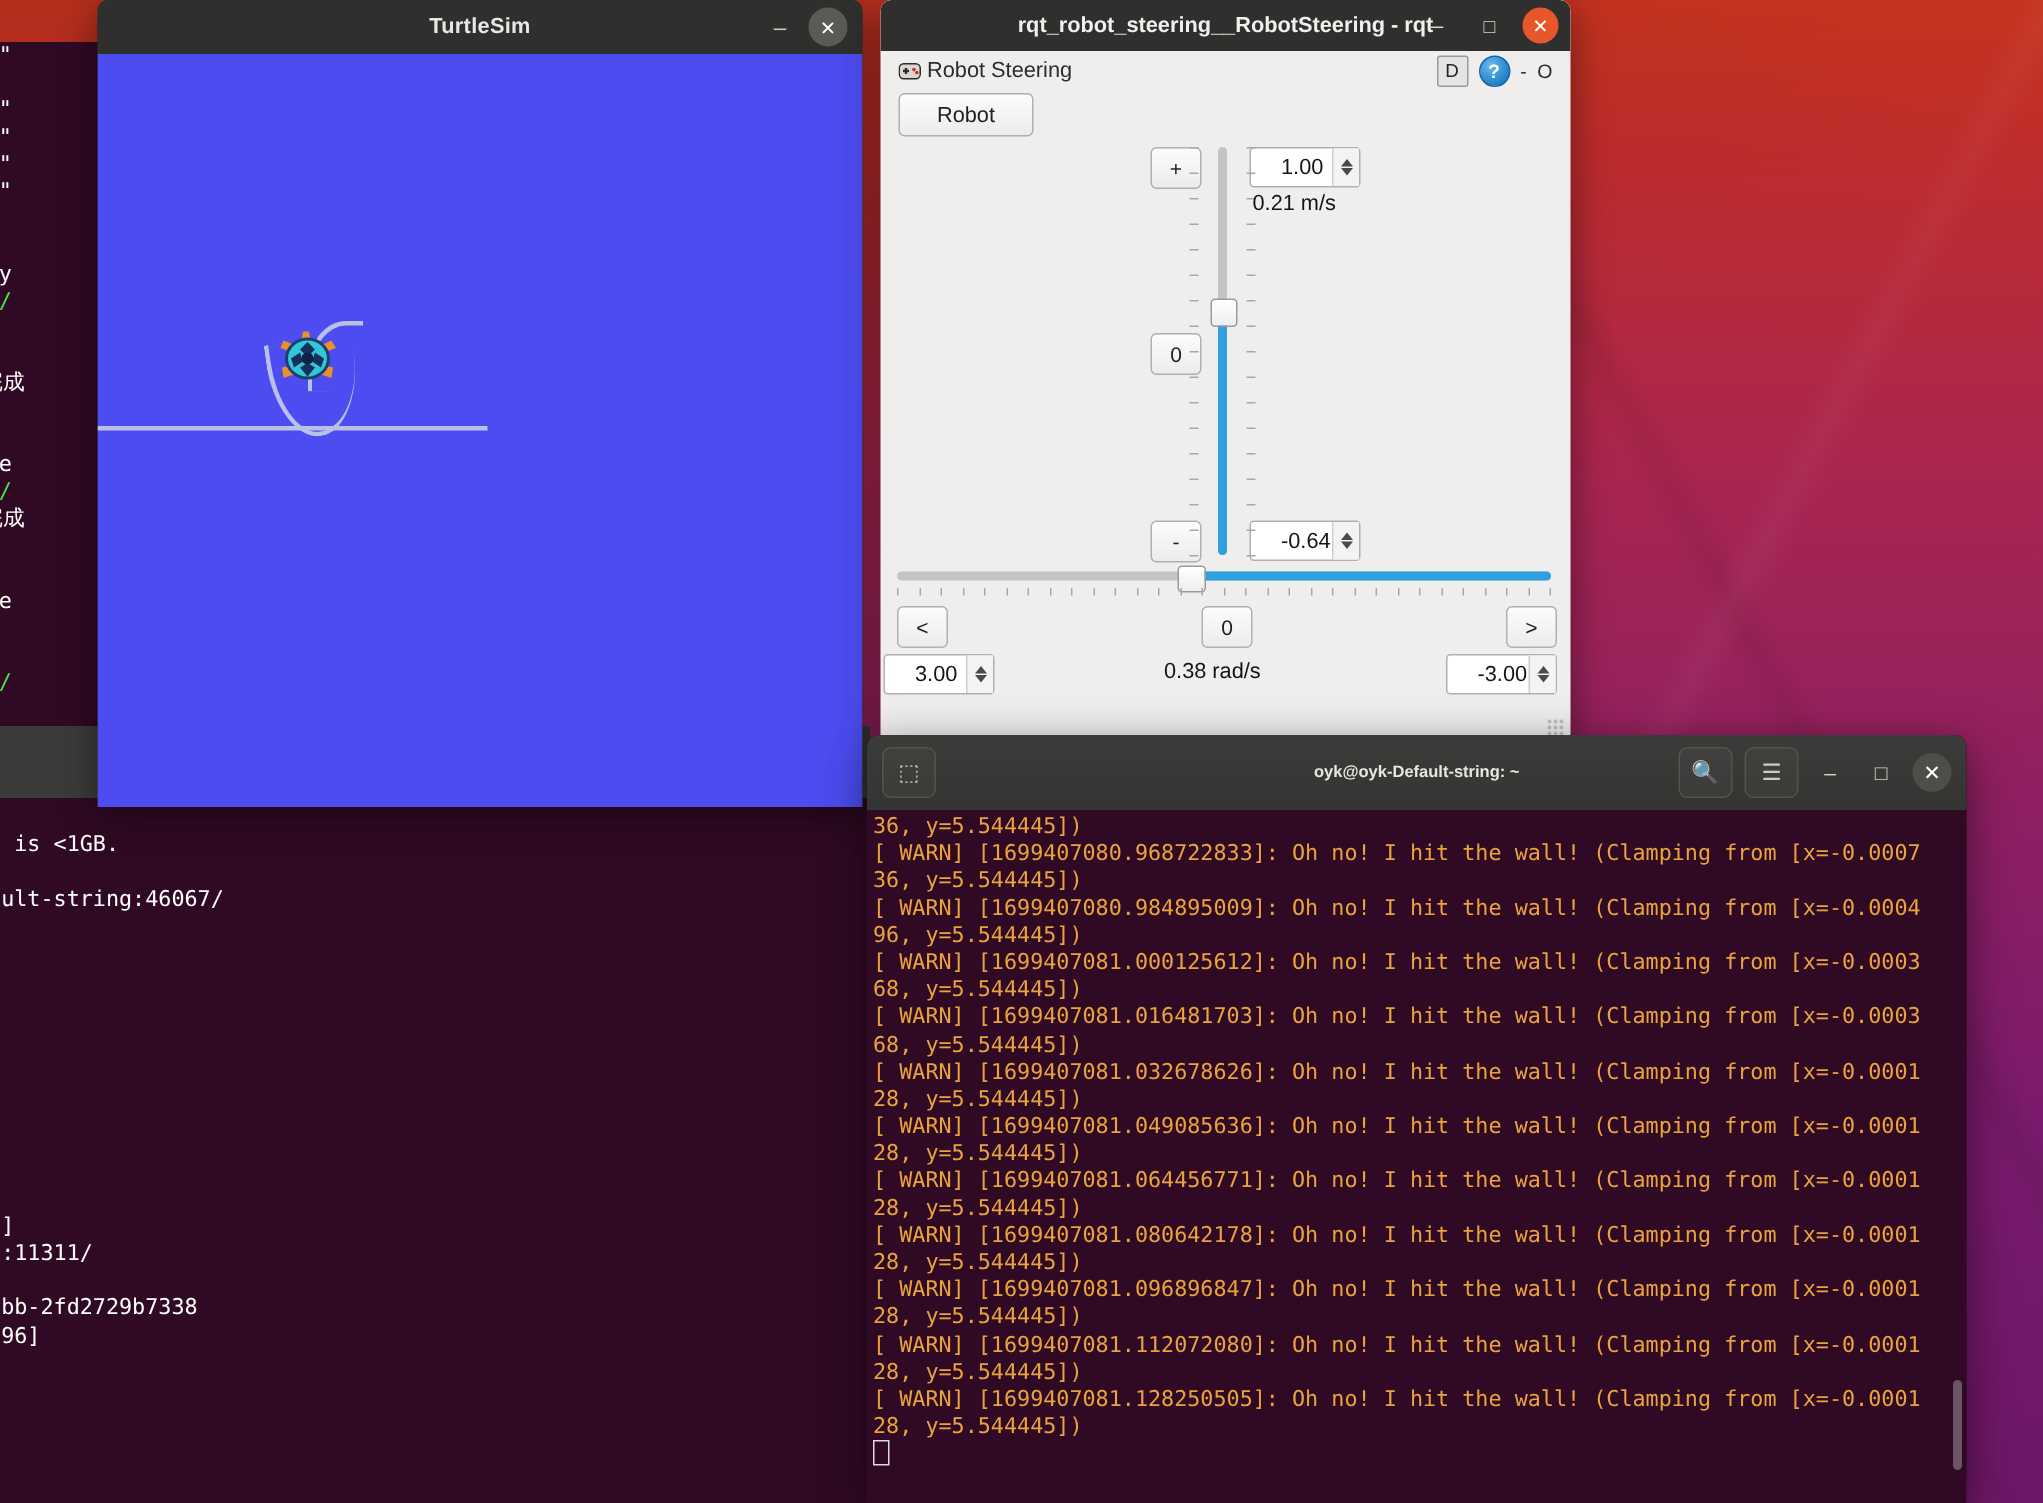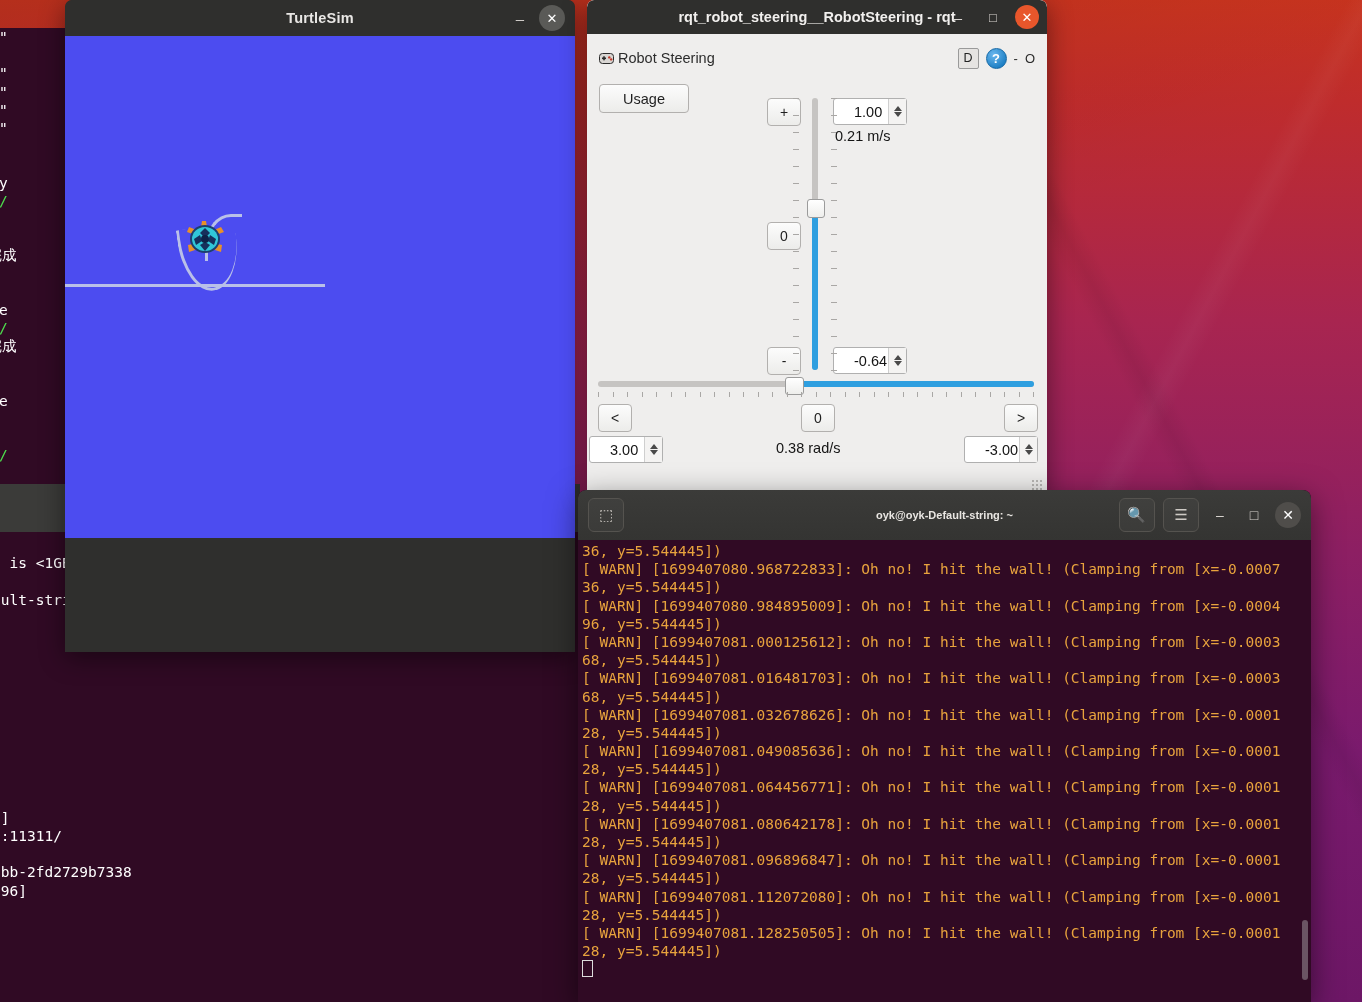--- a/index.html
+++ b/index.html
@@ -42,21 +42,21 @@
   }
   #bg-term-bot .titlebar{
     height:48px;background:#3b3b39;color:#dfdcd8;
     display:flex;align-items:center;justify-content:center;
     font-size:14px;font-weight:bold;
   }
   #bg-term-bot .tb{padding:4px 0 0 0;}
 
   
   #turtlesim{
-    position:absolute;left:65px;top:0;width:510px;height:652px;
+    position:absolute;left:65px;top:0;width:510px;height:538px;
     background:#2f2f2d;border-radius:7px 7px 0 0;
     box-shadow:0 6px 26px rgba(0,0,0,.45);
     overflow:hidden;
   }
   #turtlesim .tbar{
     height:36px;position:relative;display:flex;align-items:center;justify-content:center;
     background:#2f2f2d;border-radius:7px 7px 0 0;
   }
   #turtlesim .ttitle{
     color:#e9e7e5;font-size:14.5px;font-weight:bold;letter-spacing:.2px;
@@ -94,21 +94,21 @@
   #rqt .tbar{
     height:34px;background:#2f2f2d;display:flex;align-items:center;justify-content:center;position:relative;
     border-radius:7px 7px 0 0;
   }
   #rqt .ttitle{color:#f2f0ee;font-size:14.5px;font-weight:bold;}
   #rqt .wbtns{position:absolute;right:8px;top:0;height:34px;display:flex;align-items:center;gap:9px;}
   #rqt .wbtn.close{background:#e8562b;color:#fff;width:24px;height:24px;}
   #rqt .wbtn.min,#rqt .wbtn.max{color:#d8d4d0;background:transparent;}
   #rqt .panel{padding:0 8px;}
   .plugin-hdr{
-    height:26px;display:flex;align-items:center;gap:4px;padding:11px 4px;
+    height:26px;display:flex;align-items:center;gap:4px;padding:0 4px;
   }
   .plugin-title{font-size:14.5px;color:#2c2c2c;}
   .plugin-hdr .right{margin-left:auto;display:flex;align-items:center;gap:7px;}
   .dbtn{
     border:1px solid #9a9a9a;background:#e6e4e2;width:19px;height:19px;
     display:flex;align-items:center;justify-content:center;font-size:12.5px;color:#222;border-radius:2px;
   }
   .qmark{
     width:19px;height:19px;border-radius:50%;
     background:radial-gradient(circle at 35% 30%,#6ab7ee,#1d7fc4 75%);
@@ -274,21 +274,21 @@
       <span class="plugin-title">Robot Steering</span>
       <div class="right">
         <span class="dbtn">D</span>
         <span class="qmark">?</span>
         <span class="mini-sym">-</span>
         <span class="mini-sym">O</span>
       </div>
     </div>
 
     <div class="topic-row">
-      <div class="stop-btn">Usage</div>
+      <div class="stop-btn">Robot</div>
     </div>
   </div>
 
   <div class="sq-btn" style="left:180px;top:98px;">+</div>
   <div class="sq-btn" style="left:180px;top:222px;">0</div>
   <div class="sq-btn" style="left:180px;top:347px;">-</div>
 
   <div class="spin" style="left:246px;top:98px;width:72px;">
     <span class="val">1.00</span>
     <span class="arrows">

